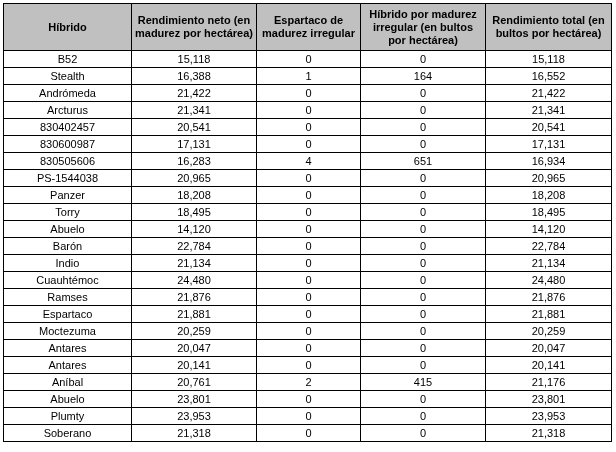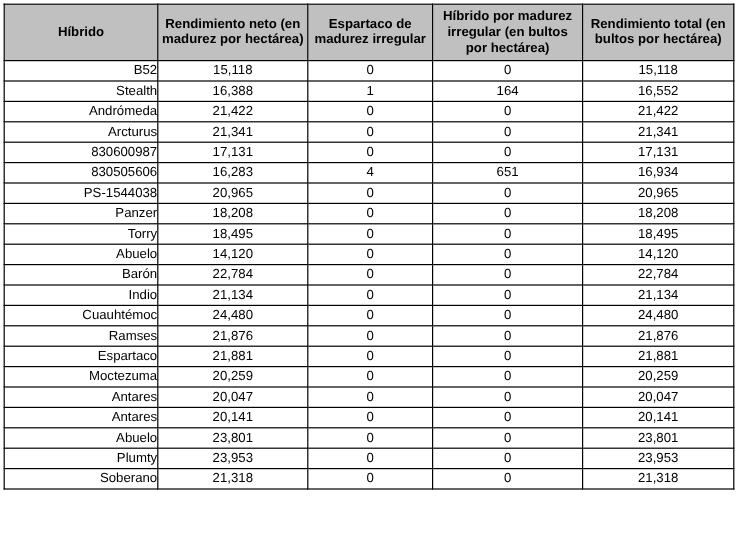--- a/index.html
+++ b/index.html
@@ -45,21 +45,21 @@
   table.yield-table thead th .hdr-text {
     display: block;
   }
   table.yield-table tbody td {
     height: 17px;
     background: #ffffff;
     color: #000000;
     vertical-align: middle;
   }
   td.c-name {
-    text-align: right;
+    text-align: center;
     padding-left: 4px;
   }
   td.c-num {
     text-align: center;
   }
   col.col-name  { width: 128px; }
   col.col-net   { width: 125px; }
   col.col-pct   { width: 104px; }
   col.col-loss  { width: 125px; }
   col.col-total { width: 126px; }
@@ -118,20 +118,27 @@
           <td class="c-num">21,422</td>
         </tr>
         <tr>
           <td class="c-name">Arcturus</td>
           <td class="c-num">21,341</td>
           <td class="c-num">0</td>
           <td class="c-num">0</td>
           <td class="c-num">21,341</td>
         </tr>
         <tr>
+          <td class="c-name">830402457</td>
+          <td class="c-num">20,541</td>
+          <td class="c-num">0</td>
+          <td class="c-num">0</td>
+          <td class="c-num">20,541</td>
+        </tr>
+        <tr>
           <td class="c-name">830600987</td>
           <td class="c-num">17,131</td>
           <td class="c-num">0</td>
           <td class="c-num">0</td>
           <td class="c-num">17,131</td>
         </tr>
         <tr>
           <td class="c-name">830505606</td>
           <td class="c-num">16,283</td>
           <td class="c-num">4</td>
@@ -216,20 +223,27 @@
           <td class="c-num">20,047</td>
         </tr>
         <tr>
           <td class="c-name">Antares</td>
           <td class="c-num">20,141</td>
           <td class="c-num">0</td>
           <td class="c-num">0</td>
           <td class="c-num">20,141</td>
         </tr>
         <tr>
+          <td class="c-name">Aníbal</td>
+          <td class="c-num">20,761</td>
+          <td class="c-num">2</td>
+          <td class="c-num">415</td>
+          <td class="c-num">21,176</td>
+        </tr>
+        <tr>
           <td class="c-name">Abuelo</td>
           <td class="c-num">23,801</td>
           <td class="c-num">0</td>
           <td class="c-num">0</td>
           <td class="c-num">23,801</td>
         </tr>
         <tr>
           <td class="c-name">Plumty</td>
           <td class="c-num">23,953</td>
           <td class="c-num">0</td>

